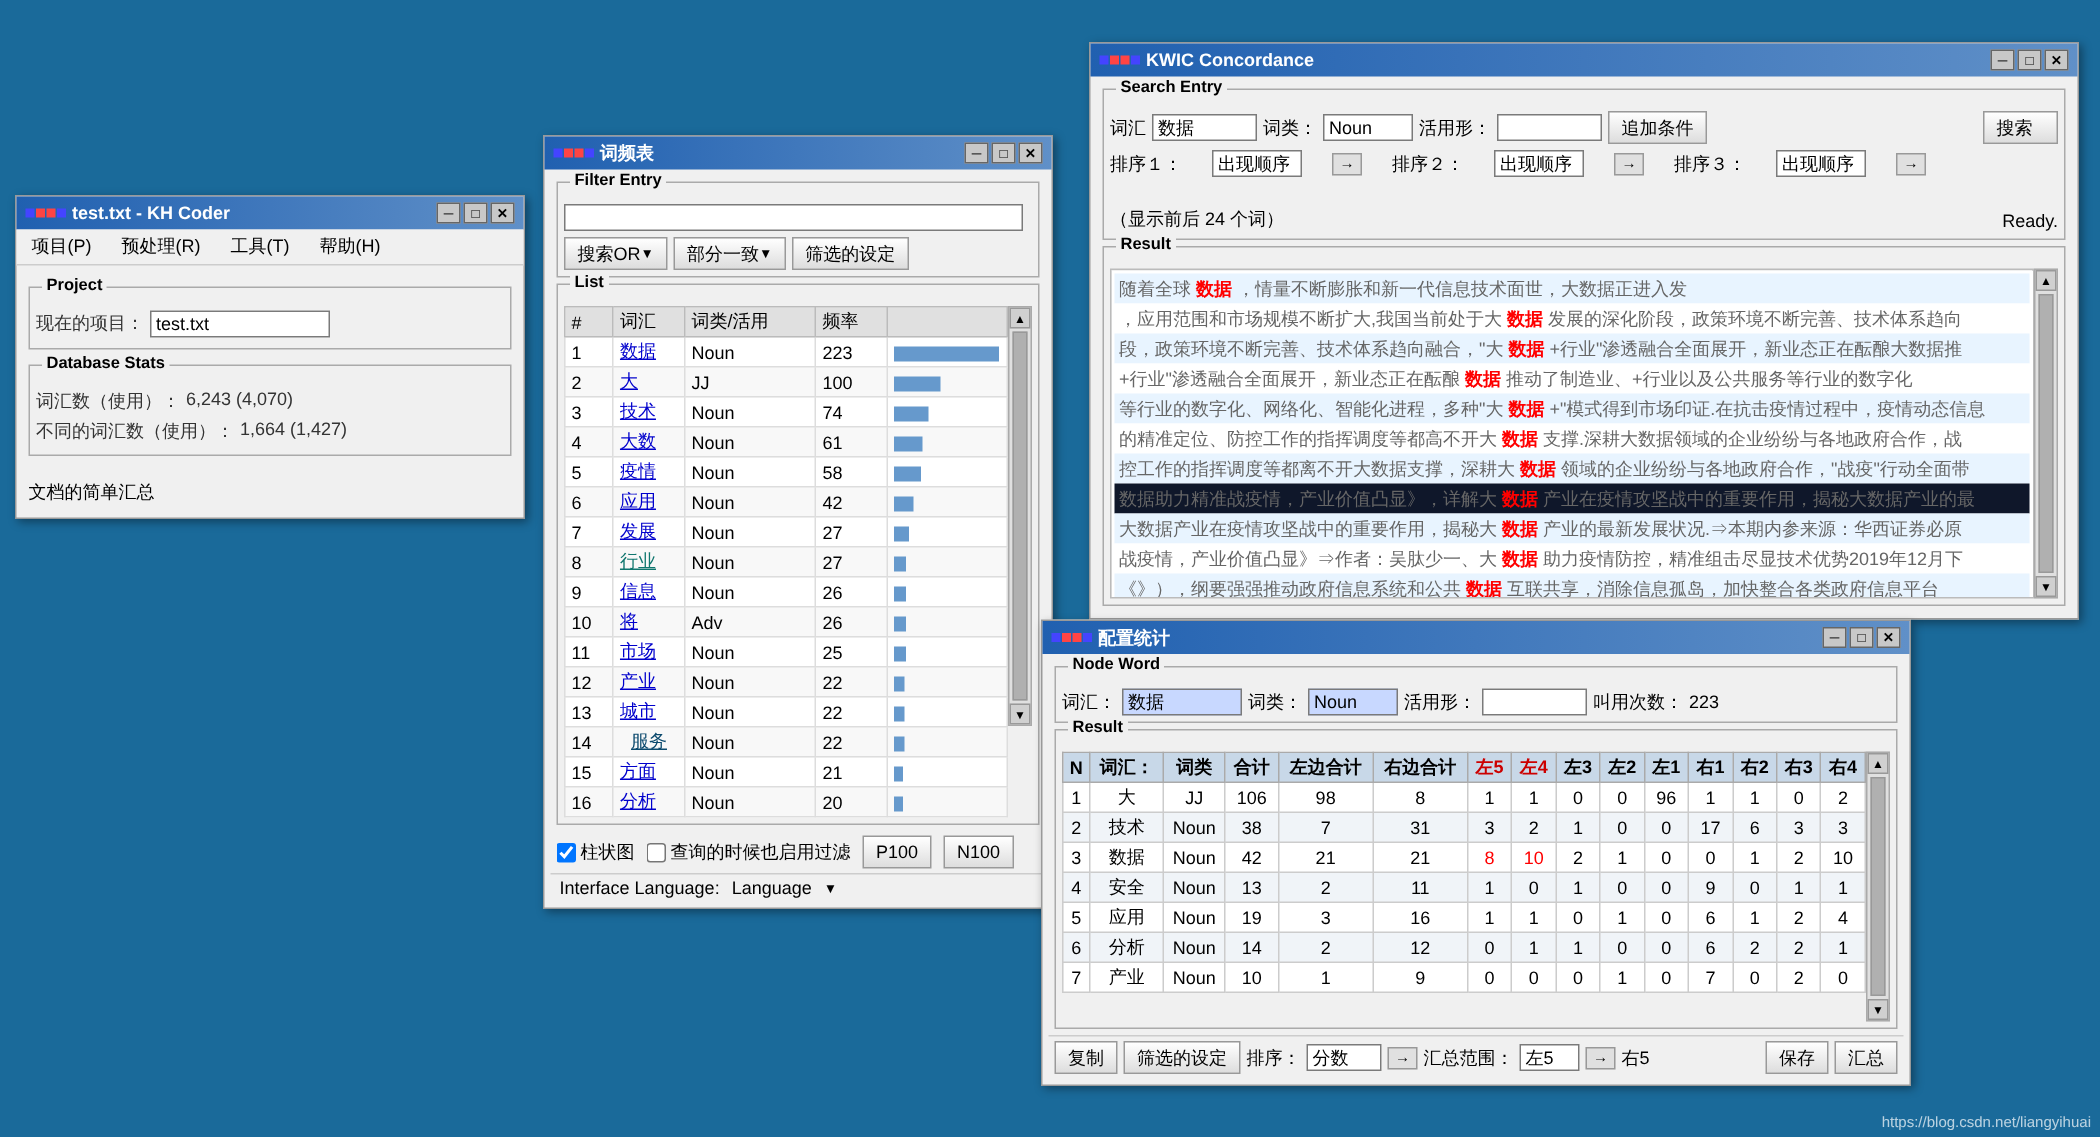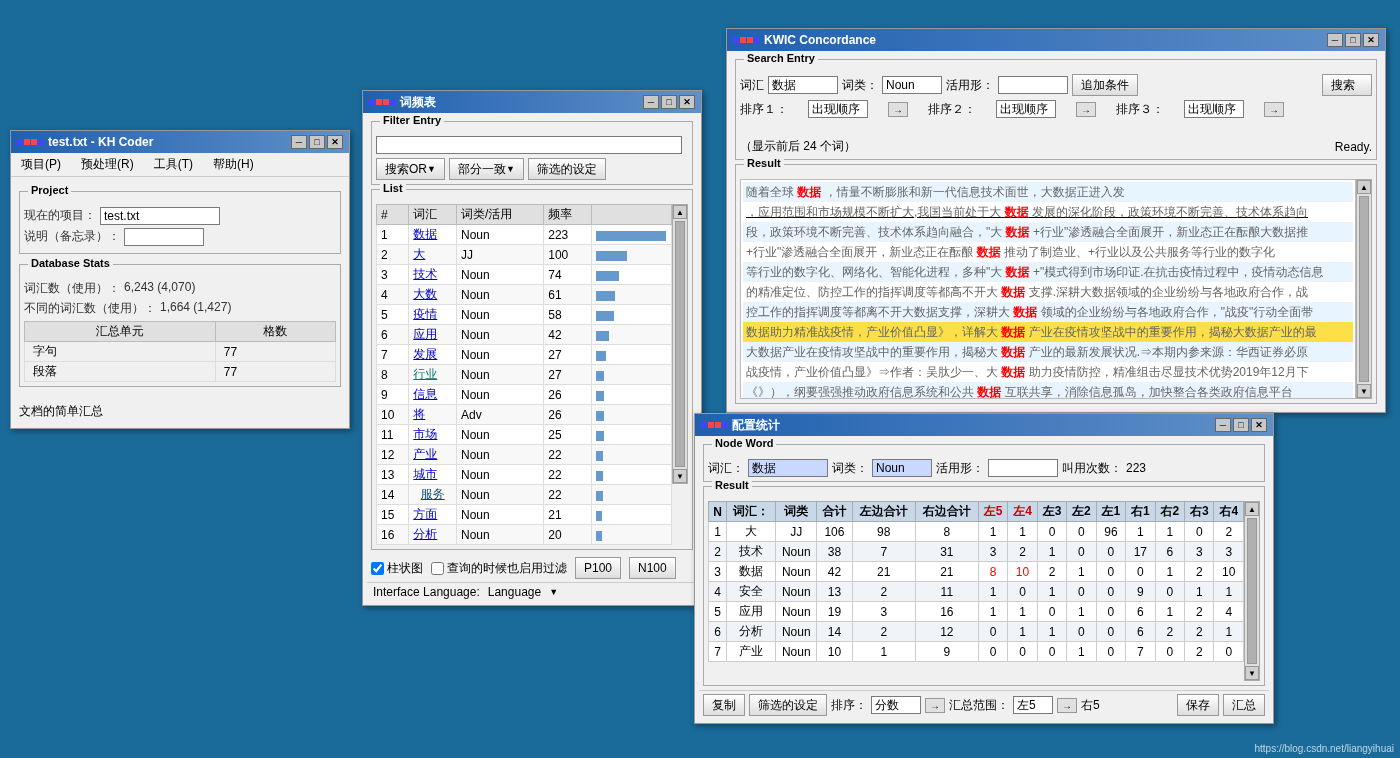--- a/index.html
+++ b/index.html
@@ -184,51 +184,31 @@
     <span class="menu-item">工具(T)</span>
     <span class="menu-item">帮助(H)</span>
   </div>
   <div style="padding: 4px;">
     <div class="group-box" style="margin-top: 10px; padding-top: 12px;">
       <div class="group-title">Project</div>
       <div class="field-row">
         <span class="field-label">现在的项目：</span>
         <input class="field-input search-input" style="width: 120px;" value="test.txt">
       </div>
-      <div class="field-row">
-        <span class="field-label">说明（备忘录）：</span>
-        <input class="field-input search-input" style="width: 80px;" value="">
-      </div>
     </div>
     <div class="group-box" style="margin-top: 10px; padding-top: 12px;">
       <div class="group-title">Database Stats</div>
       <div class="field-row">
         <span class="field-label">词汇数（使用）：</span>
         <span style="color:#333;">6,243 (4,070)</span>
       </div>
       <div class="field-row">
         <span class="field-label">不同的词汇数（使用）：</span>
         <span style="color:#333;">1,664 (1,427)</span>
       </div>
-      <table style="border-collapse: collapse; margin-top:4px; width:100%;">
-        <tbody>
-            <tr>
-          <th style="border:1px solid #bbb; padding:1px 8px; background:#e0e0e0; font-weight:normal;">汇总单元</th>
-          <th style="border:1px solid #bbb; padding:1px 8px; background:#e0e0e0; font-weight:normal;">格数</th>
-        </tr>
-        <tr>
-          <td style="border:1px solid #ddd; padding:1px 8px;">字句</td>
-          <td style="border:1px solid #ddd; padding:1px 8px;">77</td>
-        </tr>
-        <tr>
-          <td style="border:1px solid #ddd; padding:1px 8px;">段落</td>
-          <td style="border:1px solid #ddd; padding:1px 8px;">77</td>
-        </tr>
-      </tbody>
-        </table>
     </div>
     <div style="margin-top: 12px; padding: 4px;">
       <span>文档的简单汇总</span>
     </div>
   </div>
 </div>
 
 <div class="window" id="freq-window">
   <div class="title-bar">
     <div class="title-bar-left">
@@ -495,27 +475,27 @@
         <span>（显示前后 24 个词）</span>
         <div style="flex:1;"></div>
         <span style="color:#000;text-align:right;">Ready.</span>
       </div>
     </div>
     <div class="group-box" style="padding-top:14px;">
       <div class="group-title">Result</div>
       <div style="display:flex;">
         <div class="kwic-text-area" style="flex:1; height:220px;" id="kwic-result-area">
             <div class="kwic-line" style="background: rgb(232, 244, 255); padding: 1px 3px;"><span style="color:#666;">随着全球</span> <span style="color:red;font-weight:bold;">数据</span><span style="color:#666;"> ，情量不断膨胀和新一代信息技术面世，大数据正进入发</span></div>
-            <div class="kwic-line" style="background: white; padding: 1px 3px; text-decoration: underline;"><span style="color:#666;">，应用范围和市场规模不断扩大,我国当前处于大</span> <span style="color:red;font-weight:bold;">数据</span><span style="color:#666;"> 发展的深化阶段，政策环境不断完善、技术体系趋向</span></div>
+            <div class="kwic-line" style="background: white; padding: 1px 3px;"><span style="color:#666;">，应用范围和市场规模不断扩大,我国当前处于大</span> <span style="color:red;font-weight:bold;">数据</span><span style="color:#666;"> 发展的深化阶段，政策环境不断完善、技术体系趋向</span></div>
             <div class="kwic-line" style="background: rgb(232, 244, 255); padding: 1px 3px;"><span style="color:#666;">段，政策环境不断完善、技术体系趋向融合，"大</span> <span style="color:red;font-weight:bold;">数据</span><span style="color:#666;"> +行业"渗透融合全面展开，新业态正在酝酿大数据推</span></div>
             <div class="kwic-line" style="background: white; padding: 1px 3px;"><span style="color:#666;">+行业"渗透融合全面展开，新业态正在酝酿</span> <span style="color:red;font-weight:bold;">数据</span><span style="color:#666;"> 推动了制造业、+行业以及公共服务等行业的数字化</span></div>
             <div class="kwic-line" style="background: rgb(232, 244, 255); padding: 1px 3px;"><span style="color:#666;">等行业的数字化、网络化、智能化进程，多种"大</span> <span style="color:red;font-weight:bold;">数据</span><span style="color:#666;"> +"模式得到市场印证.在抗击疫情过程中，疫情动态信息</span></div>
             <div class="kwic-line" style="background: white; padding: 1px 3px;"><span style="color:#666;">的精准定位、防控工作的指挥调度等都高不开大</span> <span style="color:red;font-weight:bold;">数据</span><span style="color:#666;"> 支撑.深耕大数据领域的企业纷纷与各地政府合作，战</span></div>
             <div class="kwic-line" style="background: rgb(232, 244, 255); padding: 1px 3px;"><span style="color:#666;">控工作的指挥调度等都离不开大数据支撑，深耕大</span> <span style="color:red;font-weight:bold;">数据</span><span style="color:#666;"> 领域的企业纷纷与各地政府合作，"战疫"行动全面带</span></div>
-            <div class="kwic-line" style="background: #fde047; padding: 1px 3px;"><span style="color:#666;">数据助力精准战疫情，产业价值凸显》，详解大</span> <span style="color:red;font-weight:bold;">数据</span><span style="color:#666;"> 产业在疫情攻坚战中的重要作用，揭秘大数据产业的最</span></div>
+            <div class="kwic-line" style="background: #0f172a; padding: 1px 3px;"><span style="color:#666;">数据助力精准战疫情，产业价值凸显》，详解大</span> <span style="color:red;font-weight:bold;">数据</span><span style="color:#666;"> 产业在疫情攻坚战中的重要作用，揭秘大数据产业的最</span></div>
             <div class="kwic-line" style="background: rgb(232, 244, 255); padding: 1px 3px;"><span style="color:#666;">大数据产业在疫情攻坚战中的重要作用，揭秘大</span> <span style="color:red;font-weight:bold;">数据</span><span style="color:#666;"> 产业的最新发展状况.⇒本期内参来源：华西证券必原</span></div>
             <div class="kwic-line" style="background: white; padding: 1px 3px;"><span style="color:#666;">战疫情，产业价值凸显》⇒作者：吴肽少一、大</span> <span style="color:red;font-weight:bold;">数据</span><span style="color:#666;"> 助力疫情防控，精准组击尽显技术优势2019年12月下</span></div>
             <div class="kwic-line" style="background: rgb(232, 244, 255); padding: 1px 3px;"><span style="color:#666;">《》），纲要强强推动政府信息系统和公共</span> <span style="color:red;font-weight:bold;">数据</span><span style="color:#666;"> 互联共享，消除信息孤岛，加快整合各类政府信息平台</span></div>
           </div>
         <div class="scrollbar-v" style="height:220px;">
           <div class="scroll-btn">▲</div>
           <div class="scroll-thumb"></div>
           <div class="scroll-btn">▼</div>
         </div>
       </div>

